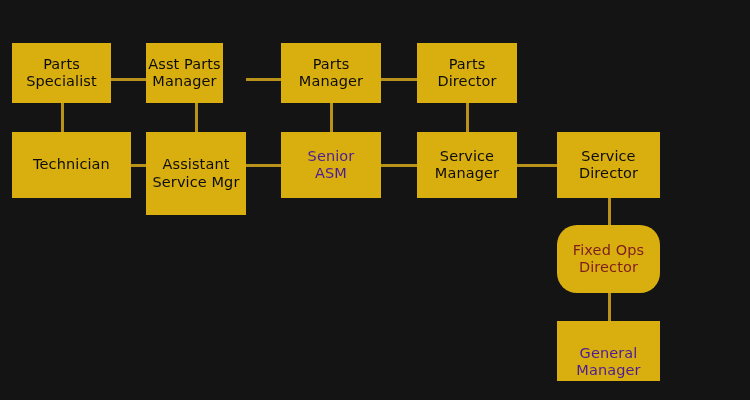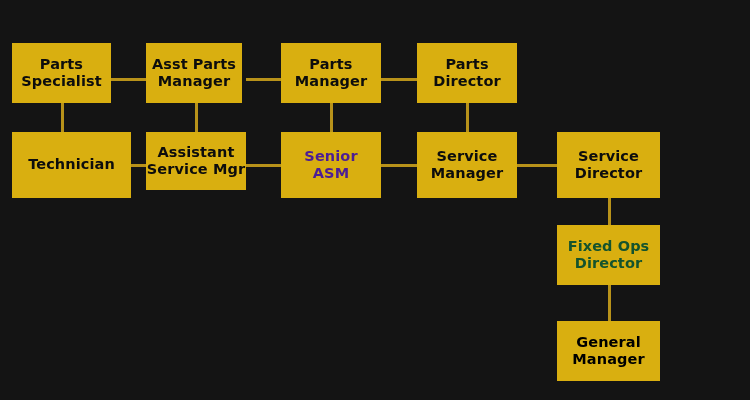--- a/index.html
+++ b/index.html
@@ -16,21 +16,21 @@
     font-family: "DejaVu Sans", sans-serif;
   }
   .node {
     position: absolute;
     background: #D9AF10;
     color: #0d0d0d;
     display: flex;
     align-items: center;
     justify-content: center;
     text-align: center;
-    font-weight: bold;
+    font-weight: normal;
     font-size: 14.5px;
     line-height: 1.18;
     letter-spacing: 0.1px;
     box-sizing: border-box;
     padding: 2px 0;
     z-index: 3;
   }
   .node-label {
     display: block;
     white-space: pre-line;
@@ -60,53 +60,53 @@
       <div class="edge v" style="background: rgb(184, 146, 26); left: 330px; top: 103px; height: 29px;"></div>
       <div class="edge v" style="background: rgb(184, 146, 26); left: 466px; top: 103px; height: 29px;"></div>
       <div class="edge v" style="background: rgb(184, 146, 26); left: 608px; top: 198px; height: 27px;"></div>
       <div class="edge v" style="background: rgb(184, 146, 26); left: 608px; top: 285px; height: 36px;"></div>
     </div>
   <div id="node-layer">
       <div class="node" style="left: 12px; top: 43px; width: 99px; height: 60px; background: rgb(217, 175, 16); color: rgb(13, 13, 13);">
         <span class="node-label">Parts
 Specialist</span>
       </div>
-      <div class="node" style="left: 146px; top: 43px; width: 96px; height: 60px; background: rgb(217, 175, 16); color: rgb(13, 13, 13);">
+      <div class="node" style="left: 146px; top: 43px; width: 77px; height: 60px; background: rgb(217, 175, 16); color: rgb(13, 13, 13);">
         <span class="node-label">Asst Parts
 Manager</span>
       </div>
       <div class="node" style="left: 281px; top: 43px; width: 100px; height: 60px; background: rgb(217, 175, 16); color: rgb(13, 13, 13);">
         <span class="node-label">Parts
 Manager</span>
       </div>
       <div class="node" style="left: 417px; top: 43px; width: 100px; height: 60px; background: rgb(217, 175, 16); color: rgb(13, 13, 13);">
         <span class="node-label">Parts
 Director</span>
       </div>
       <div class="node" style="left: 12px; top: 132px; width: 119px; height: 66px; background: rgb(217, 175, 16); color: rgb(13, 13, 13);">
         <span class="node-label">Technician</span>
       </div>
-      <div class="node" style="left: 146px; top: 132px; width: 100px; height: 58px; background: rgb(217, 175, 16); color: rgb(13, 13, 13);">
+      <div class="node" style="left: 146px; top: 132px; width: 100px; height: 83px; background: rgb(217, 175, 16); color: rgb(13, 13, 13);">
         <span class="node-label">Assistant
 Service Mgr</span>
       </div>
       <div class="node" style="left: 281px; top: 132px; width: 100px; height: 66px; background: rgb(217, 175, 16); color: #4c1d95;">
         <span class="node-label">Senior
 ASM</span>
       </div>
       <div class="node" style="left: 417px; top: 132px; width: 100px; height: 66px; background: rgb(217, 175, 16); color: rgb(13, 13, 13);">
         <span class="node-label">Service
 Manager</span>
       </div>
       <div class="node" style="left: 557px; top: 132px; width: 103px; height: 66px; background: rgb(217, 175, 16); color: rgb(13, 13, 13);">
         <span class="node-label">Service
 Director</span>
       </div>
-      <div class="node" style="left: 557px; top: 225px; width: 103px; height: 60px; background: rgb(217, 175, 16); color: #14532d;">
+      <div class="node" style="left: 557px; top: 225px; width: 103px; height: 68px; background: rgb(217, 175, 16); color: #7f1d1d; border-radius: 20px;">
         <span class="node-label">Fixed Ops
 Director</span>
       </div>
-      <div class="node" style="left: 557px; top: 321px; width: 103px; height: 60px; background: rgb(217, 175, 16); color: #000000;">
+      <div class="node" style="left: 557px; top: 321px; width: 103px; height: 60px; background: rgb(217, 175, 16); color: #4c1d95; align-items: flex-end;">
         <span class="node-label">General
 Manager</span>
       </div>
     </div>
 </div>
 
 </body></html>

